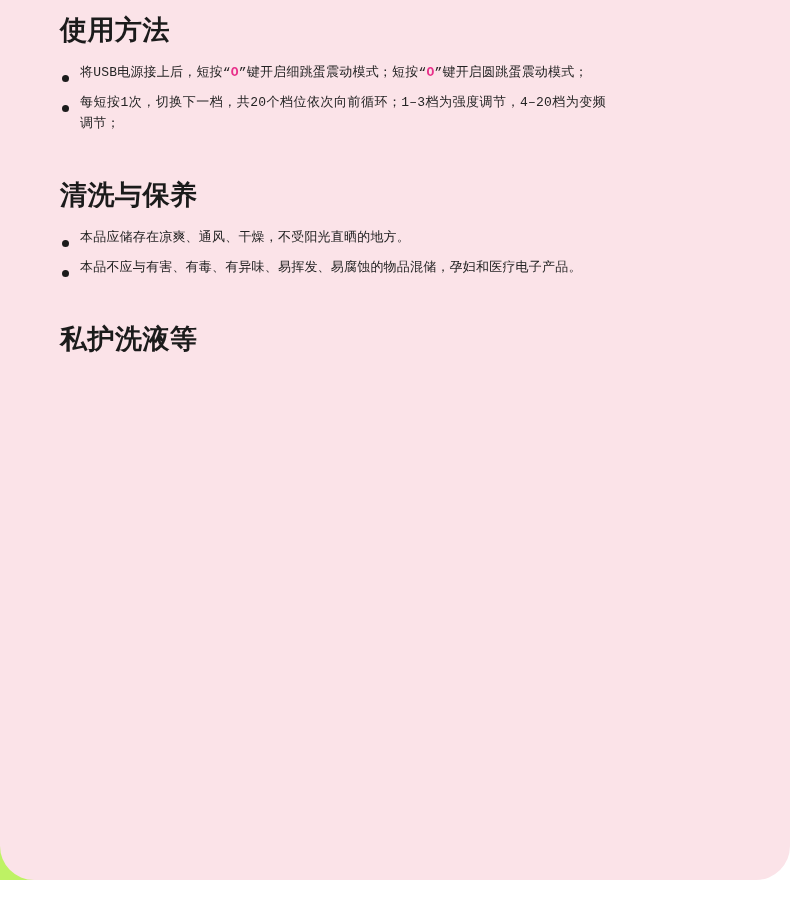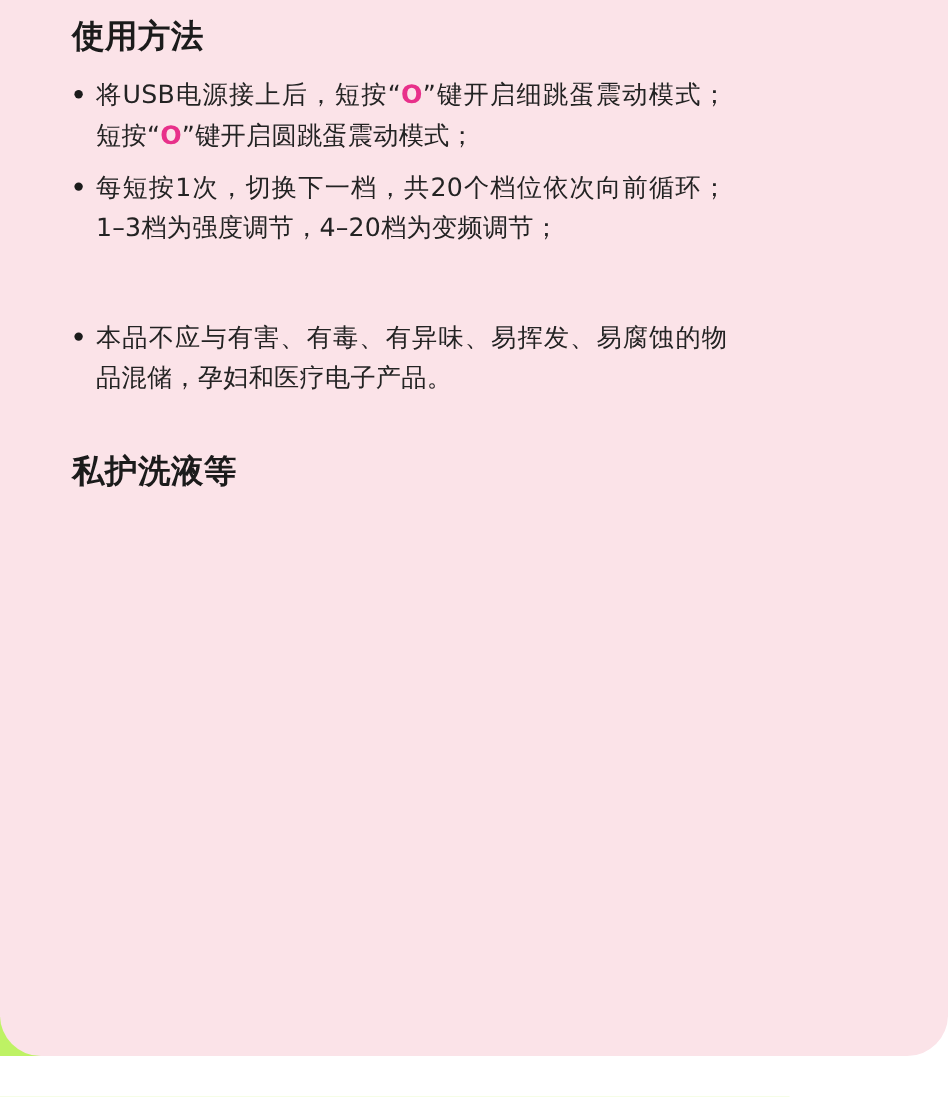--- a/index.html
+++ b/index.html
@@ -60,25 +60,26 @@
 
   ul.bullets {
     list-style: none;
     margin: 14px 0 0 0;
     padding: 0;
   }
   ul.bullets li {
     position: relative;
     padding-left: 20px;
     margin-bottom: 9px;
-    font-size: 21px;
+    font-size: 13px;
     line-height: 1.62;
     color: #232323;
     text-align: justify;
     letter-spacing: 0.2px;
+    font-family: Liberation Mono, monospace;
   }
   ul.bullets li::before {
     content: "";
     position: absolute;
     left: 2px;
     top: 13px;
     width: 7px;
     height: 7px;
     background: #1b1b1b;
     border-radius: 50%;
@@ -99,21 +100,23 @@
 
     <div class="section section-1">
       <h2 class="section-title">使用方法</h2>
       <ul class="bullets">
         <li>将USB电源接上后，短按“<span class="pinkmark">O</span>”键开启细跳蛋震动模式；短按“<span class="pinkmark">O</span>”键开启圆跳蛋震动模式；</li>
         <li>每短按1次，切换下一档，共20个档位依次向前循环；1–3档为强度调节，4–20档为变频调节；</li>
       </ul>
     </div>
 
     <div class="section section-2">
+      <h2 class="section-title">清洗与保养</h2>
       <ul class="bullets">
+        <li>本品应储存在凉爽、通风、干燥，不受阳光直晒的地方。</li>
         <li>本品不应与有害、有毒、有异味、易挥发、易腐蚀的物品混储，孕妇和医疗电子产品。</li>
       </ul>
     </div>
 
     <div class="section section-3">
       <h2 class="section-title">私护洗液等</h2>
     </div>
 
   </div>
 </div>

